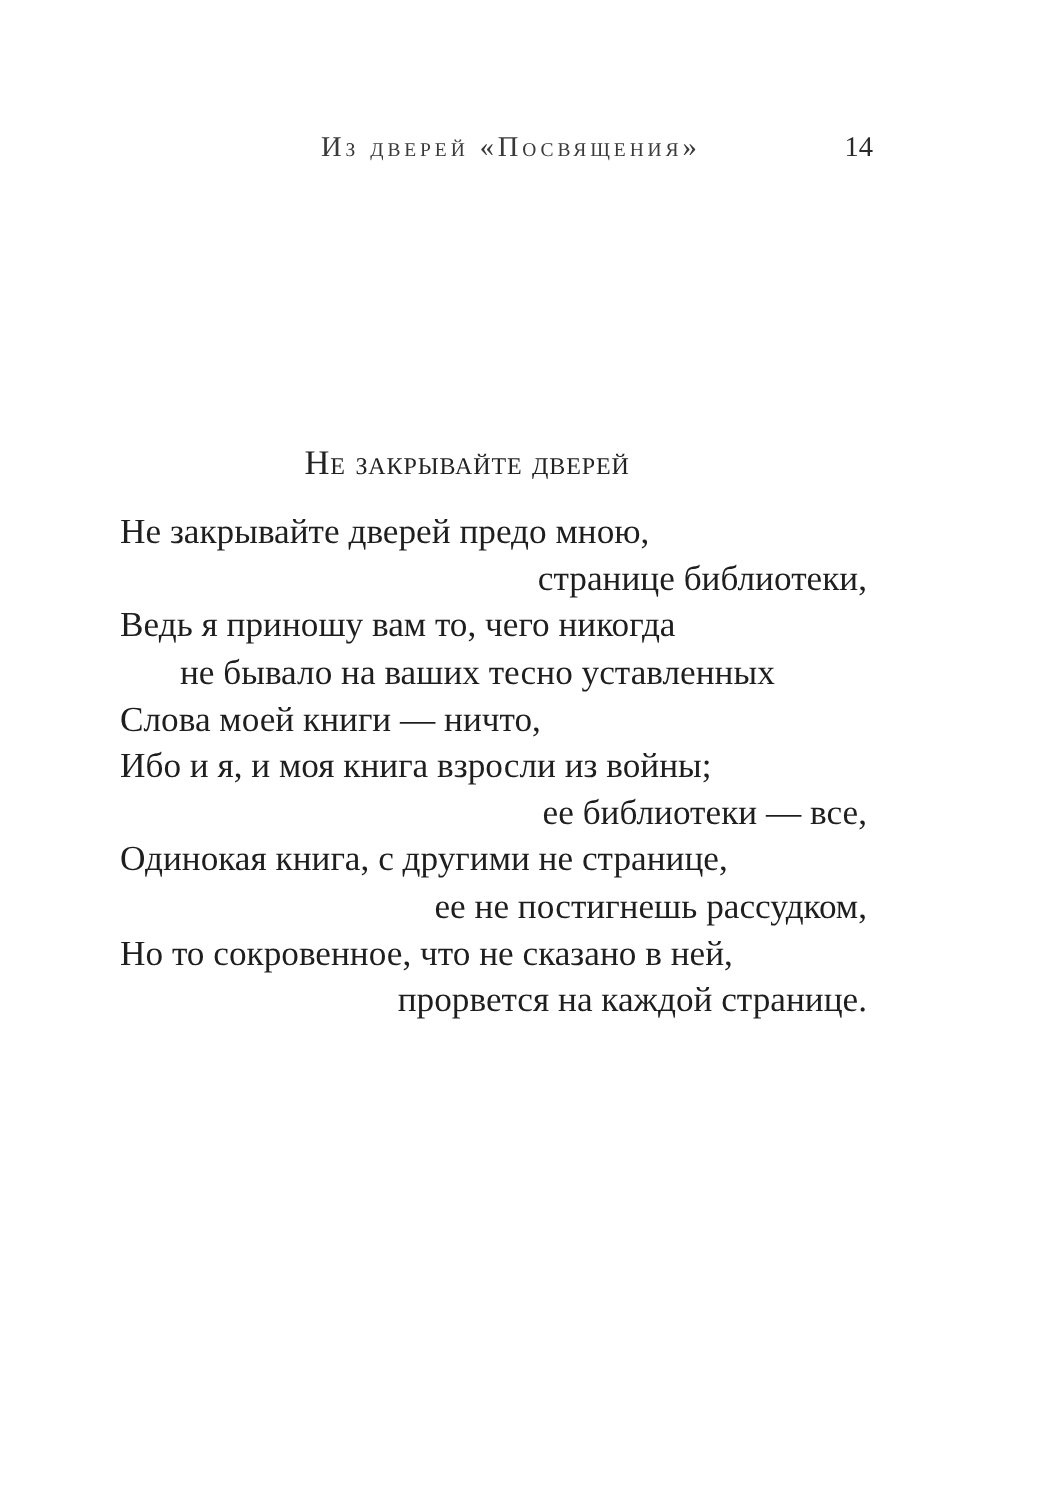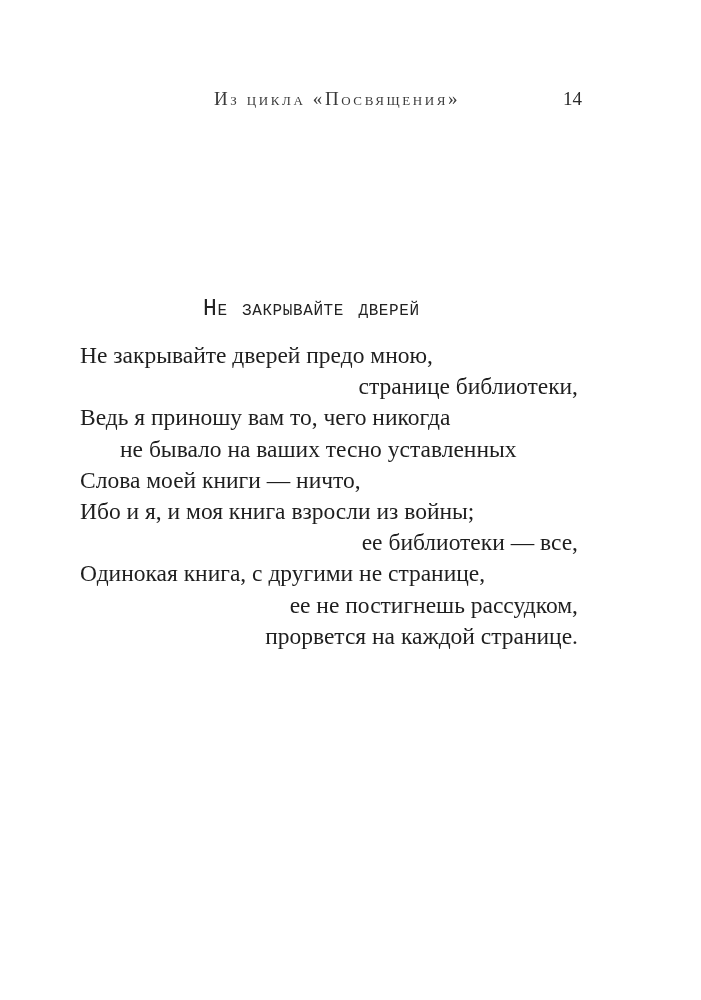--- a/index.html
+++ b/index.html
@@ -34,49 +34,49 @@
     }
     .poem-title {
       position: absolute;
       top: 296px;
       left: 203px;
       font-size: 23px;
       font-variant: small-caps;
       letter-spacing: 0.6px;
       color: #222;
       white-space: nowrap;
-      font-family: Liberation Mono, monospace;
     }
     .poem {
       position: absolute;
       top: 340px;
       left: 80px;
       width: 498px;
       font-size: 23.5px;
       line-height: 31.2px;
     }
     .line {
       white-space: nowrap;
     }
     .line.left { text-align: left; }
     .line.right { text-align: right; }
     .line.indent { text-align: left; padding-left: 40px; }
   </style>
 </head>
 <body>
 
-<div class="running-head">Из цикла «Посвящения»</div>
+<div class="running-head">Из дверей «Посвящения»</div>
 <div class="page-number">14</div>
 
 <div class="poem-title">Не закрывайте дверей</div>
 
 <div class="poem">
   <div class="line left">Не закрывайте дверей предо мною,</div>
   <div class="line right">странице библиотеки,</div>
   <div class="line left">Ведь я приношу вам то, чего никогда</div>
   <div class="line indent">не бывало на ваших тесно уставленных</div>
   <div class="line left">Слова моей книги — ничто,</div>
   <div class="line left">Ибо и я, и моя книга взросли из войны;</div>
   <div class="line right">ее библиотеки — все,</div>
   <div class="line left">Одинокая книга, с другими не странице,</div>
   <div class="line right">ее не постигнешь рассудком,</div>
+  <div class="line left">Но то сокровенное, что не сказано в ней,</div>
   <div class="line right">прорвется на каждой странице.</div>
 </div>
 
 </body></html>

